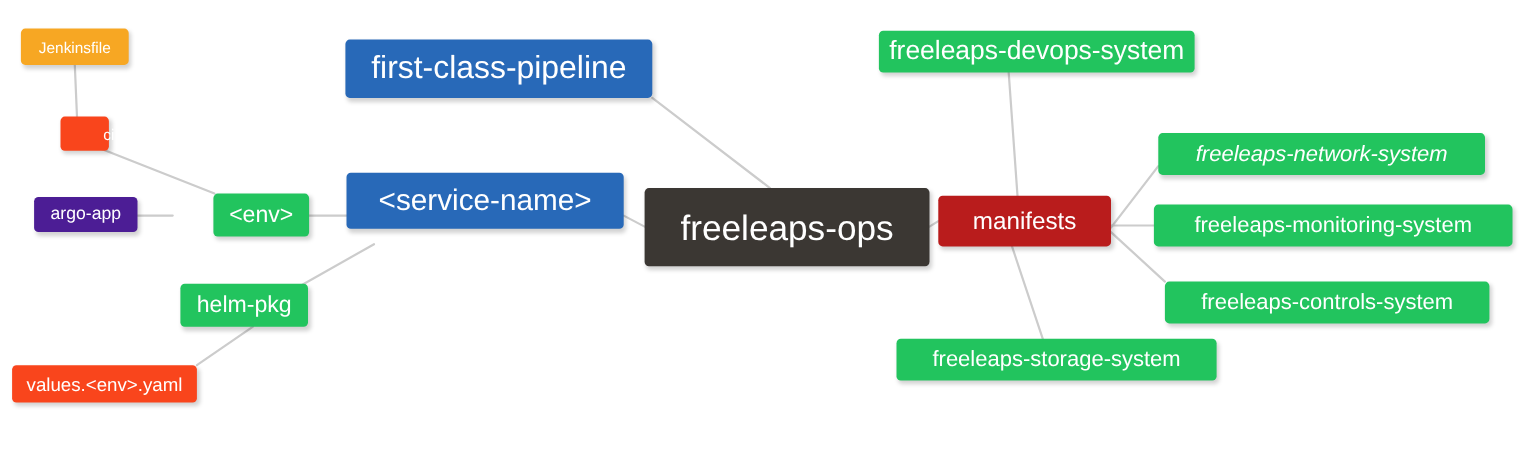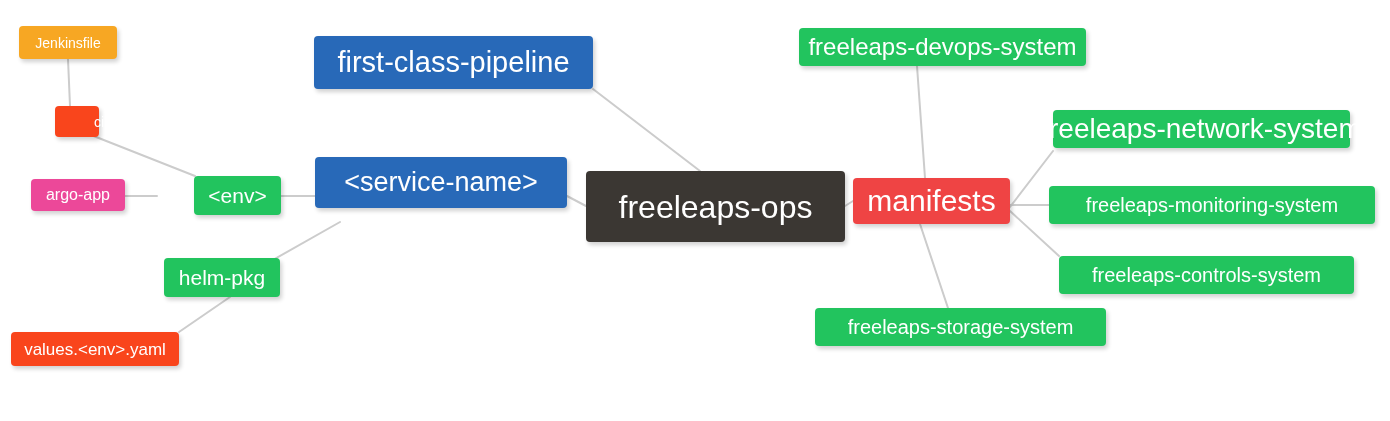--- a/index.html
+++ b/index.html
@@ -45,48 +45,48 @@
       <polyline points="1010,205 1049,205" fill="none" stroke="#cccccc" stroke-width="2" stroke-linecap="round"></polyline>
       <polyline points="1059,256 1010,211" fill="none" stroke="#cccccc" stroke-width="2" stroke-linecap="round"></polyline>
       <polyline points="948,308 920,224" fill="none" stroke="#cccccc" stroke-width="2" stroke-linecap="round"></polyline>
     </svg>
 <div class="node" style="left: 19px; top: 26px; width: 98px; height: 33px; background: rgb(247, 167, 35); font-size: 14px;">
       <span>Jenkinsfile</span>
     </div>
     <div class="node" style="left: 55px; top: 106px; width: 31px; height: 31px; background: rgb(249, 69, 28); font-size: 14px; padding-left: 44px;">
       <span>ci</span>
     </div>
-    <div class="node" style="left: 31px; top: 179px; width: 94px; height: 32px; background: #ec4899; font-size: 16px;">
+    <div class="node" style="left: 31px; top: 179px; width: 94px; height: 32px; background: #4c1d95; font-size: 16px;">
       <span>argo-app</span>
     </div>
     <div class="node" style="left: 157px; top: 176px; width: 87px; height: 39px; background: rgb(34, 196, 94); font-size: 21px; margin-left: 37px;">
       <span>&lt;env&gt;</span>
     </div>
     <div class="node" style="left: 148px; top: 258px; width: 116px; height: 39px; background: rgb(34, 196, 94); font-size: 21px; margin-left: 16px;">
       <span>helm-pkg</span>
     </div>
     <div class="node" style="left: 11px; top: 332px; width: 168px; height: 34px; background: rgb(249, 69, 28); font-size: 17px;">
       <span>values.&lt;env&gt;.yaml</span>
     </div>
     <div class="node" style="left: 314px; top: 36px; width: 279px; height: 53px; background: rgb(40, 105, 184); font-size: 29px;">
       <span>first-class-pipeline</span>
     </div>
     <div class="node" style="left: 315px; top: 157px; width: 252px; height: 51px; background: rgb(40, 105, 184); font-size: 27px;">
       <span>&lt;service-name&gt;</span>
     </div>
     <div class="node" style="left: 586px; top: 171px; width: 259px; height: 71px; background: rgb(59, 55, 51); font-size: 32px;">
       <span>freeleaps-ops</span>
     </div>
-    <div class="node" style="left: 853px; top: 178px; width: 157px; height: 46px; background: #ef4444; font-size: 30px;">
+    <div class="node" style="left: 853px; top: 178px; width: 157px; height: 46px; background: #b91c1c; font-size: 22px;">
       <span>manifests</span>
     </div>
     <div class="node" style="left: 799px; top: 28px; width: 287px; height: 38px; background: rgb(34, 196, 94); font-size: 24px;">
       <span>freeleaps-devops-system</span>
     </div>
-    <div class="node" style="left: 1053px; top: 110px; width: 297px; height: 38px; background: rgb(34, 196, 94); font-size: 28px;">
+    <div class="node" style="left: 1053px; top: 121px; width: 297px; height: 38px; background: rgb(34, 196, 94); font-size: 20px; font-style: italic;">
       <span>freeleaps-network-system</span>
     </div>
     <div class="node" style="left: 1049px; top: 186px; width: 326px; height: 38px; background: rgb(34, 196, 94); font-size: 20px;">
       <span>freeleaps-monitoring-system</span>
     </div>
     <div class="node" style="left: 1059px; top: 256px; width: 295px; height: 38px; background: rgb(34, 196, 94); font-size: 20px;">
       <span>freeleaps-controls-system</span>
     </div>
     <div class="node" style="left: 815px; top: 308px; width: 291px; height: 38px; background: rgb(34, 196, 94); font-size: 20px;">
       <span>freeleaps-storage-system</span>

